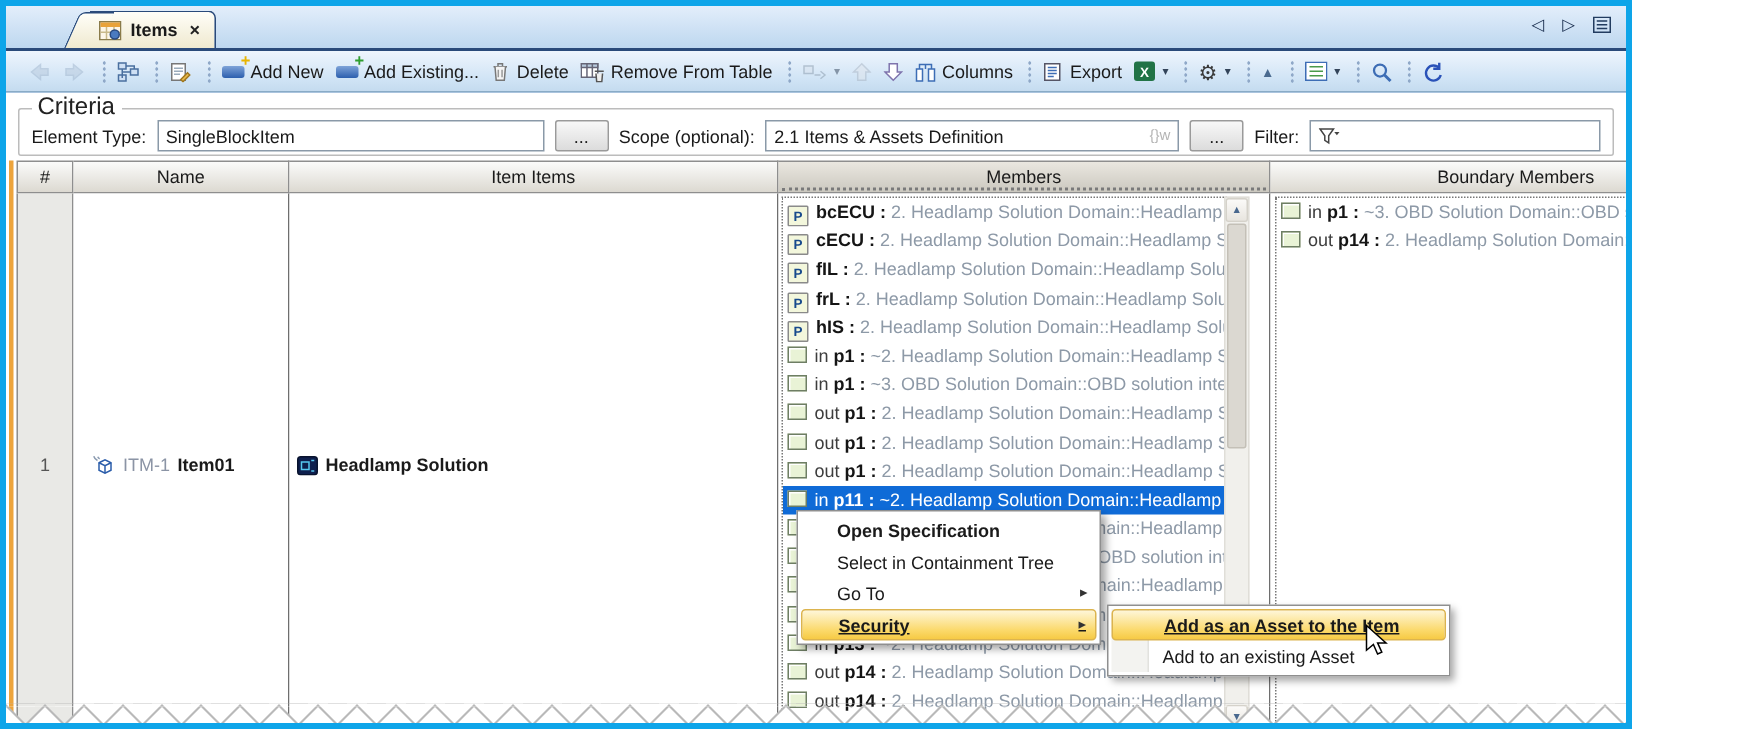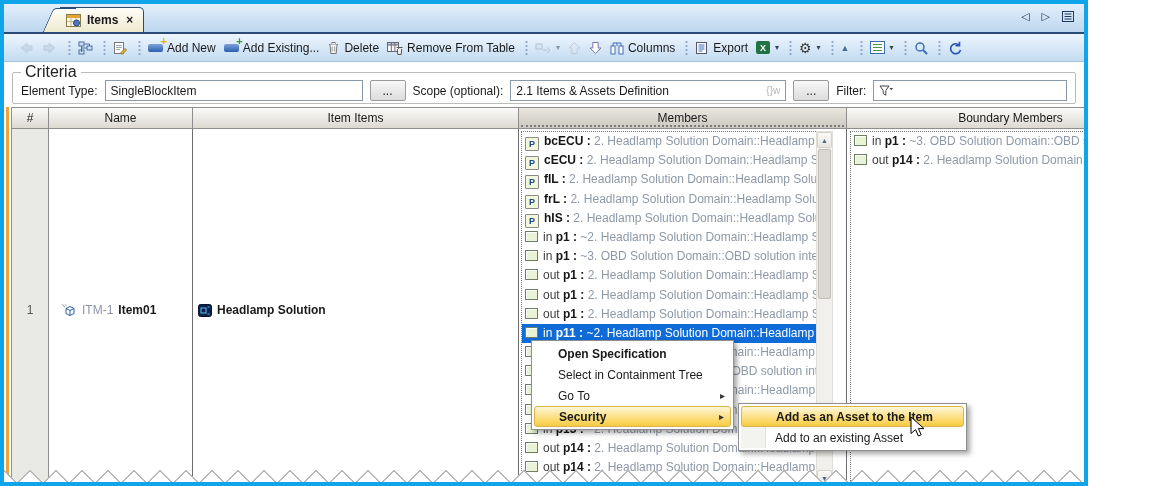--- a/index.html
+++ b/index.html
@@ -79,21 +79,21 @@
        box-sizing:border-box;border-radius:2px;display:flex;align-items:center;justify-content:center;font-size:7px;color:#49688e;}
   .sbtn.up{top:0;} .sbtn.down{bottom:0;}
   .sthumb{position:absolute;left:1px;right:1px;top:17px;height:150px;background:#dbd8d1;border:1px solid #c4c0b7;border-radius:2px;box-sizing:border-box;}
   
   .cmenu{position:absolute;left:527px;top:336px;width:203px;background:#fff;border:1px solid #8f8f8f;
        box-shadow:3px 3px 5px rgba(0,0,0,.35);padding:2px;z-index:10;box-sizing:border-box;}
   .mitem{height:21px;display:flex;align-items:center;padding:0 6px 0 24px;position:relative;box-sizing:border-box;}
   .mitem.bold{font-weight:bold;}
   .mitem .arrow,.sitem .arrow{margin-left:auto;font-size:10px;color:#333;}
   .mitem.hl,.sitem.hl{background:linear-gradient(#fef6d9,#fbd96a 70%,#f6ca45);border:1px solid #dcb44e;
-       border-radius:3px;font-weight:bold;}
+       border-radius:3px;font-weight:bold;text-decoration:underline;}
   .smenu{position:absolute;left:734px;top:399px;width:229px;background:#fff;border:1px solid #8f8f8f;
        box-shadow:3px 3px 5px rgba(0,0,0,.35);padding:2px;z-index:11;box-sizing:border-box;}
   .smenu::before{content:'';position:absolute;left:2px;top:2px;bottom:2px;width:24px;background:#f3f3f0;border-right:1px solid #e2e2de;}
   .sitem{height:21px;display:flex;align-items:center;padding:0 8px 0 34px;position:relative;z-index:1;box-sizing:border-box;}
   .cursor{position:absolute;left:906px;top:412px;z-index:12;}
   
   .zigzag{position:absolute;left:0;right:0;bottom:0;height:34px;z-index:6;pointer-events:none;}
   .zz{position:absolute;left:0;right:0;background-repeat:repeat-x;background-position:left bottom;}
   .zz-g{bottom:2px;height:32px;background-image:linear-gradient(45deg,#b9b9b9 14px,transparent 0),
         linear-gradient(-45deg,#b9b9b9 14px,transparent 0);background-size:26px 20px;}

